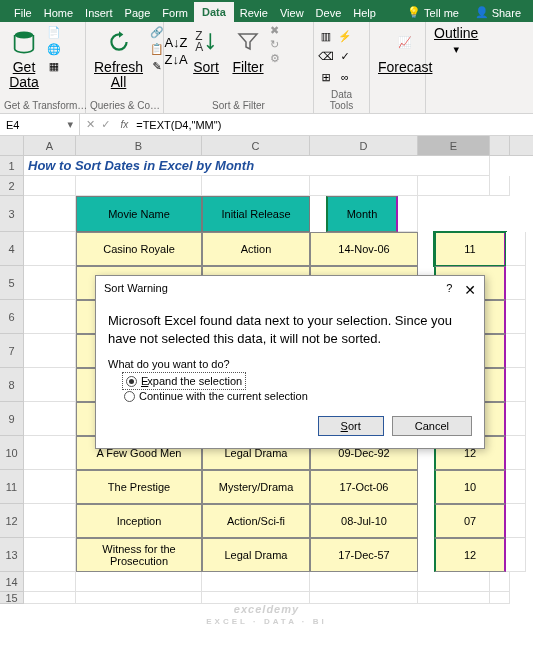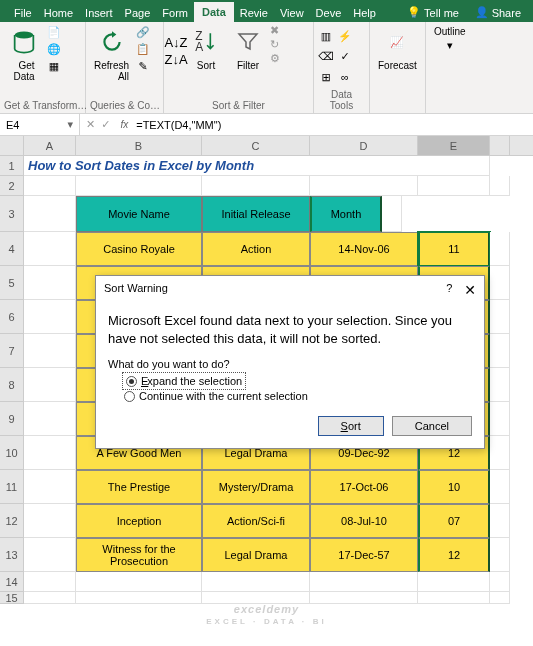--- a/index.html
+++ b/index.html
@@ -10,21 +10,21 @@
 .tab-right { margin-left: auto; display: flex; gap: 4px; padding-right: 6px; }
 .tab-right .tab { display: flex; align-items: center; gap: 3px; }
 
 
 .ribbon { background: #f3f2f1; height: 92px; display: flex; border-bottom: 1px solid #d4d4d4; }
 .ribbon-group { border-right: 1px solid #d4d4d4; display: flex; flex-direction: column; padding: 2px 4px 0; }
 .ribbon-group-content { flex: 1; display: flex; align-items: flex-start; gap: 2px; }
 .ribbon-group-label { font-size: 10px; color: #666; text-align: center; padding: 2px 0; white-space: nowrap; }
 .ribbon-btn { display: flex; flex-direction: column; align-items: center; padding: 2px 4px; cursor: pointer; gap: 2px; }
 .ribbon-btn-icon { width: 20px; height: 20px; display: flex; align-items: center; justify-content: center; }
-.ribbon-btn-label { font-size: 10px; text-align: right; line-height: 1.1; }
+.ribbon-btn-label { font-size: 14px; text-align: center; line-height: 1.1; text-decoration: underline; }
 .ribbon-btn-large .ribbon-btn-icon { width: 32px; height: 32px; }
 .ribbon-stack { display: flex; flex-direction: column; gap: 1px; }
 .small-icon { width: 16px; height: 16px; display: inline-flex; align-items: center; justify-content: center; }
 
 
 .fbar { display: flex; border-bottom: 1px solid #d4d4d4; height: 22px; }
 .namebox { width: 80px; border-right: 1px solid #d4d4d4; padding: 2px 6px; display: flex; align-items: center; justify-content: space-between; }
 .namebox-dd { color: #666; }
 .fxarea { display: flex; align-items: center; flex: 1; }
 .fx-btns { display: flex; gap: 6px; padding: 0 6px; color: #999; }
@@ -39,22 +39,22 @@
 .colhead.selcol { background: #c0c0c0; }
 .rowhead { width: 24px; background: #e6e6e6; border-right: 1px solid #ccc; border-bottom: 1px solid #ccc; text-align: center; color: #555; display: flex; align-items: center; justify-content: center; }
 .row { display: flex; }
 .cell { border-right: 1px solid #e0e0e0; border-bottom: 1px solid #e0e0e0; display: flex; align-items: center; justify-content: center; padding: 2px 4px; background: #fff; }
 .title-cell { color: #1f4e9c; font-weight: 700; font-style: italic; font-size: 13px; justify-content: flex-start; padding-left: 4px; }
 
 .wA { width: 52px; } .wB { width: 126px; } .wC { width: 108px; } .wD { width: 108px; } .wE { width: 72px; } .wF { width: 20px; }
 .h1 { height: 20px; } .hT { height: 36px; } .hD { height: 34px; }
 
 .table-hdr { background: #14b8a6; font-weight: 400; border: 1.5px solid #7a7a7a; }
-.table-cell { border: 1.5px solid #888; background: #fde047; text-align: center; }
-.active-col-border-r { border-right: 2px solid #14532d; }
+.table-cell { border: 1.5px solid #888; background: #fef9c3; text-align: center; }
+.active-col-border-r { border-right: 2px solid #a21caf; margin-left: 16px; }
 .active-col-border-l { border-left: 2px solid #107c41; }
 .active-cell { outline: 2px solid #107c41; outline-offset: -1px; }
 
 
 .dialog { position: absolute; left: 95px; top: 275px; width: 390px; background: #fff; border: 1px solid #8a8a8a; box-shadow: 2px 2px 8px rgba(0,0,0,.25); }
 .dialog-title { display: flex; justify-content: space-between; padding: 6px 8px; font-size: 11px; }
 .dialog-title-right { display: flex; gap: 12px; }
 .dialog-close-x { cursor: pointer; font-size: 14px; }
 .dialog-body { padding: 8px 12px 12px; }
 .dialog-msg { font-size: 13px; line-height: 1.4; }

